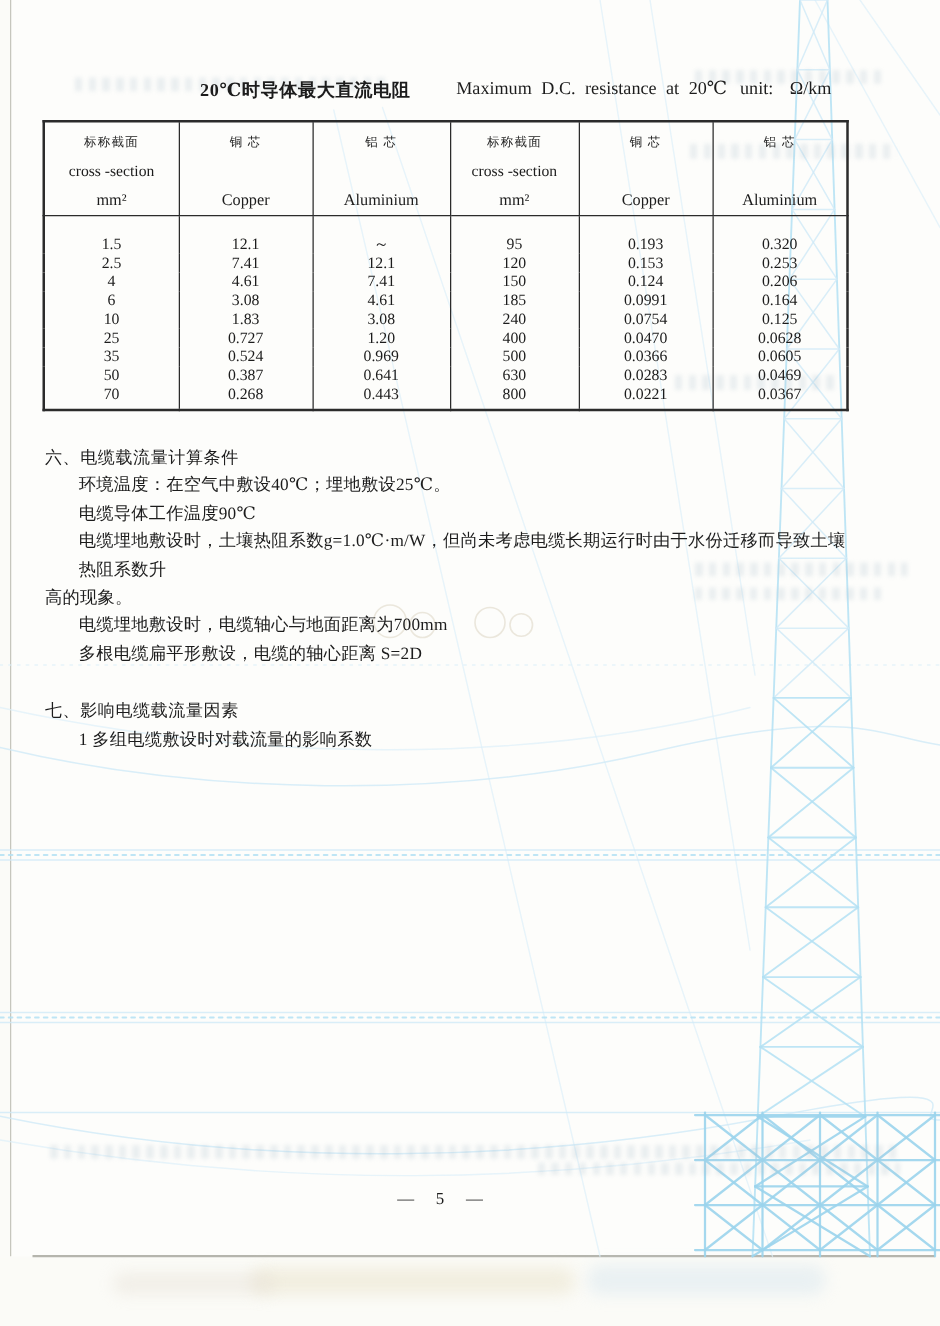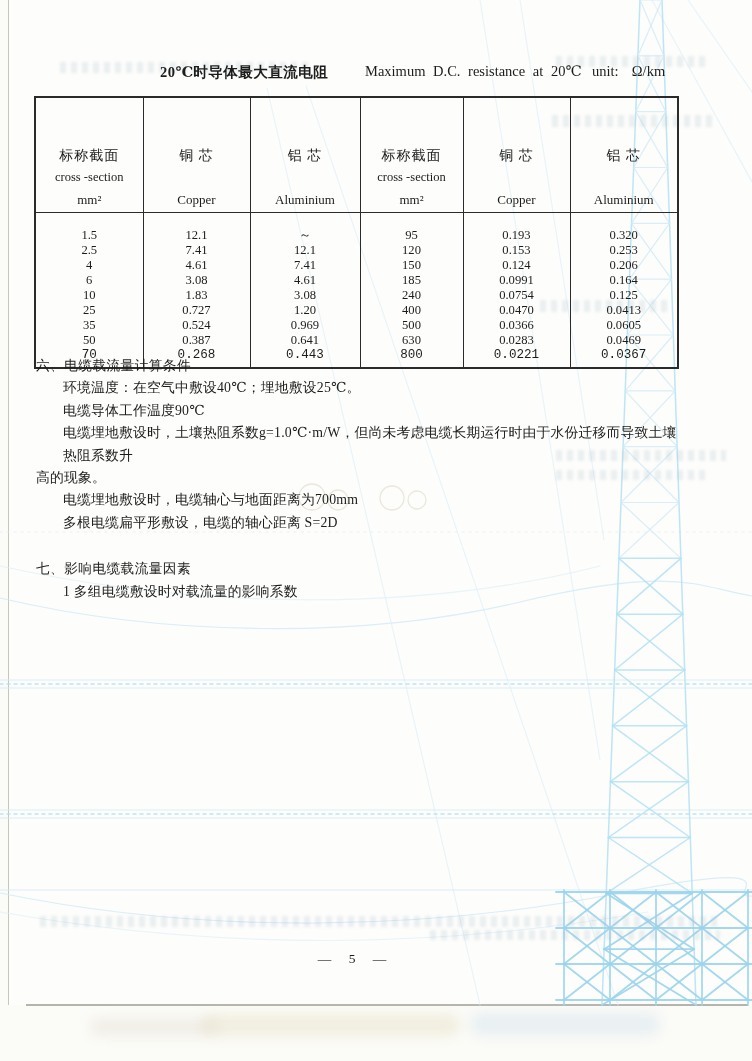--- a/index.html
+++ b/index.html
@@ -27,26 +27,26 @@
   .titlerow{position:absolute;top:63px;left:0;width:752px;height:20px;font-size:14.5px;}
   .title-zh{position:absolute;left:160px;font-weight:600;letter-spacing:.5px;}
   .title-en{position:absolute;left:365px;word-spacing:4px;text-align:right;}
   .title-unit{position:absolute;left:592px;word-spacing:3px;}
   
   table.res{position:absolute;left:34px;top:96px;width:643px;border-collapse:collapse;
             border:2.5px solid #2b2b2b;table-layout:fixed;}
   table.res th,table.res td{border-left:1.3px solid #2b2b2b;border-right:1.3px solid #2b2b2b;
             padding:0;text-align:center;font-weight:normal;}
   table.res thead th{border-bottom:1.4px solid #2b2b2b;height:74px;vertical-align:top;}
-  .h-zh{font-size:14px;letter-spacing:1px;padding-top:9px;height:23px;margin-top:40px;}
+  .h-zh{font-size:10px;letter-spacing:1px;padding-top:9px;height:23px;}
   .h-sub{font-size:12.5px;height:20px;}
   .h-en{font-size:13px;height:20px;padding-top:2px;}
   table.res tbody td{font-size:12.6px;height:15px;line-height:15px;}
   table.res tbody tr:first-child td{padding-top:15px;}
-  table.res tbody tr:last-child td{padding-bottom:4px;font-family:Liberation Mono, monospace;}
+  table.res tbody tr:last-child td{padding-bottom:4px;}
   
   .sections{position:absolute;left:36px;top:355px;width:652px;font-size:13.8px;line-height:22.4px;}
   .sec-heading{font-family:"Liberation Sans","DejaVu Sans",sans-serif;font-weight:normal;font-size:13.6px;
                letter-spacing:.5px;}
   .sec-line{letter-spacing:.2px;}
   .ind{padding-left:27px;}
   .sec7{margin-top:24px;}
   .footer{position:absolute;left:34px;top:951px;width:643px;text-align:center;font-size:13.5px;
           letter-spacing:7px;}
 </style>
@@ -276,21 +276,21 @@
             <td>240</td>
             <td>0.0754</td>
             <td>0.125</td>
           </tr>
           <tr>
             <td>25</td>
             <td>0.727</td>
             <td>1.20</td>
             <td>400</td>
             <td>0.0470</td>
-            <td>0.0413</td>
+            <td>0.0628</td>
           </tr>
           <tr>
             <td>35</td>
             <td>0.524</td>
             <td>0.969</td>
             <td>500</td>
             <td>0.0366</td>
             <td>0.0605</td>
           </tr>
           <tr>

